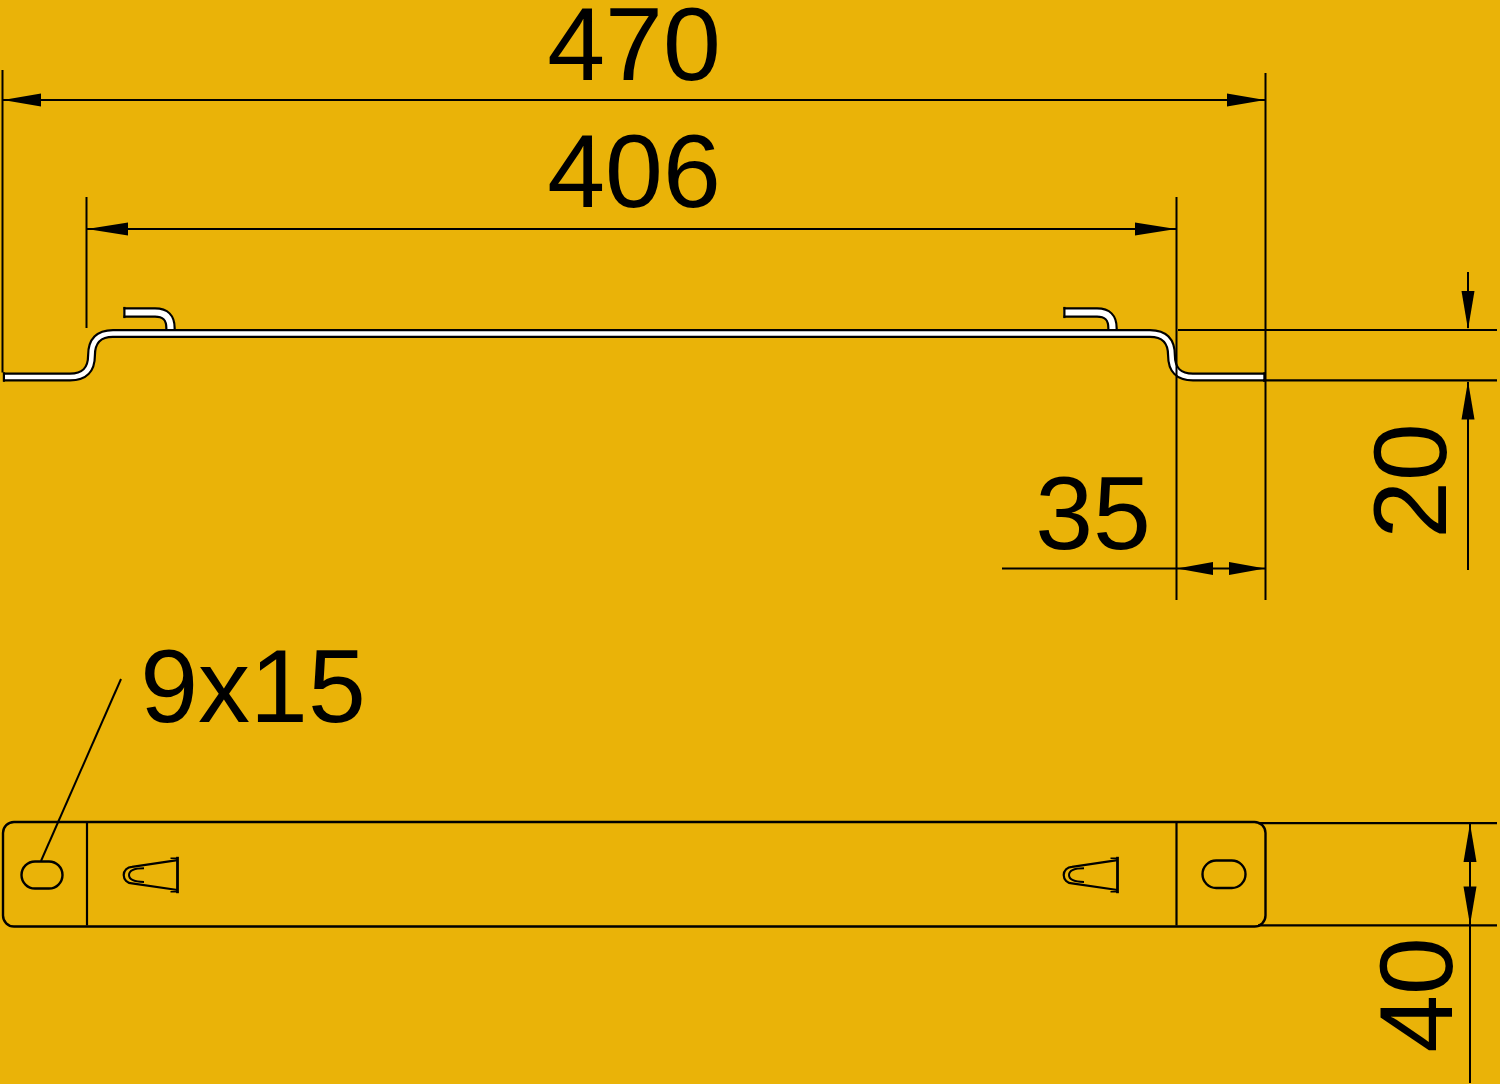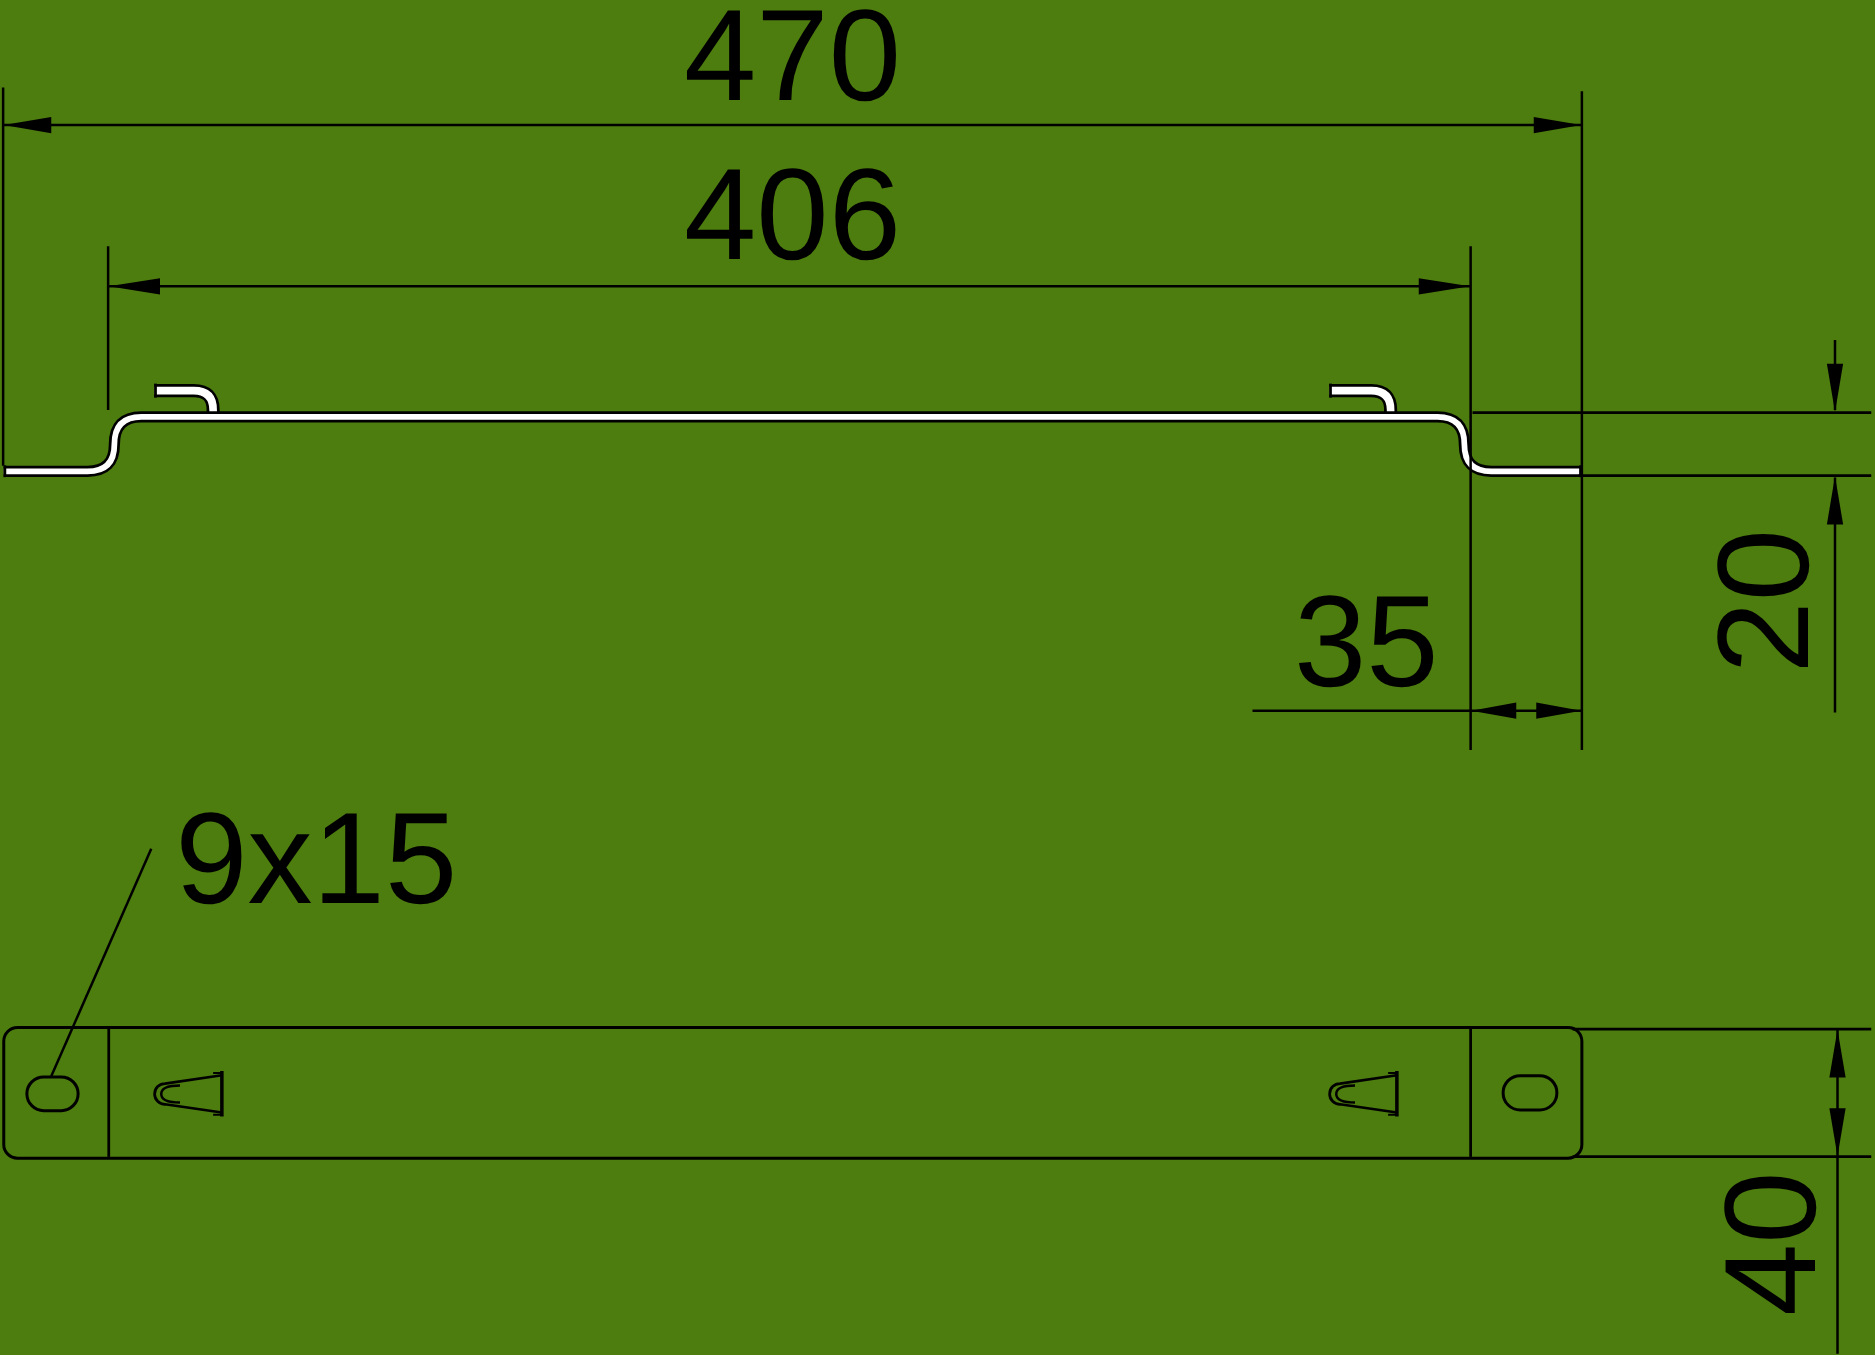--- a/index.html
+++ b/index.html
@@ -1,20 +1,20 @@
 <!DOCTYPE html>
 <html><head>
 <meta charset="utf-8">
 <style>
   html,body{
     margin:0;padding:0;background:#ffffff;
     font-family:"Liberation Sans",sans-serif;
   }
   .stage{
-    position:relative;width:1500px;height:1084px;background:#4d7c0f;overflow:hidden;
+    position:relative;width:1500px;height:1084px;background:#eab308;overflow:hidden;
   }
   svg{display:block}
   text{
     font-family:"Liberation Sans",sans-serif;
     fill:#000000;
   }
   .dim-text{font-size:104px;}
   .callout-text{font-size:104px;}
 </style>
 </head>

